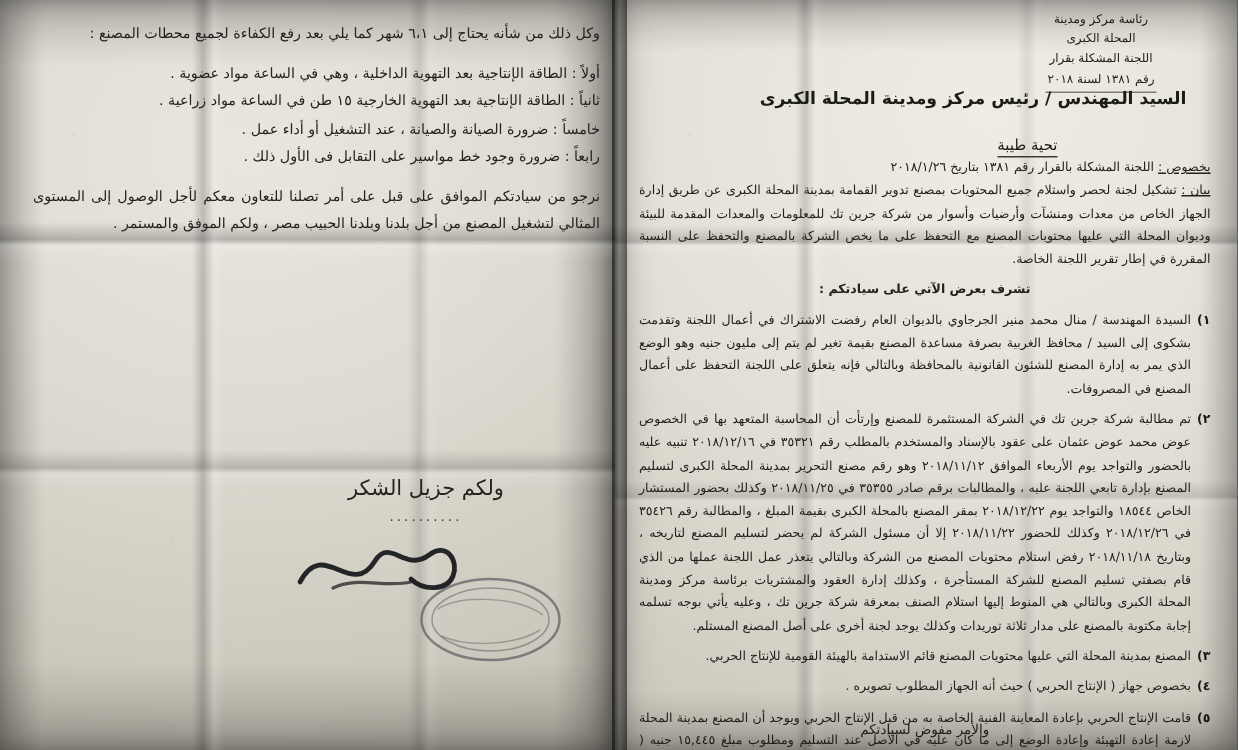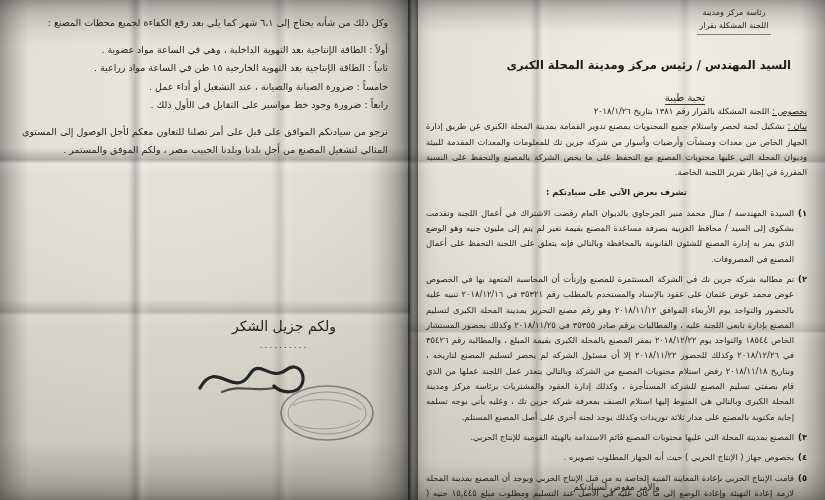--- a/index.html
+++ b/index.html
@@ -66,21 +66,21 @@
     width: 22px;
     background: linear-gradient(90deg, rgba(0,0,0,0), rgba(0,0,0,.18), rgba(255,255,255,.14), rgba(0,0,0,0));
     pointer-events: none;
   }
   .fold-v.v1 { left: 128px; }
   .fold-v.v2 { left: 272px; opacity: .6; }
 
   .left-body {
     position: absolute;
     top: 14px;
-    right: 22px;
+    right: 10px;
     left: 22px;
     font-family: "DejaVu Sans", sans-serif;
   }
   .l-line {
     font-size: 9.5px;
     line-height: 1.95;
     letter-spacing: .1px;
     color: #24241f;
     text-align: justify;
     text-align-last: right;
@@ -325,21 +325,23 @@
 
   <div class="page page-right">
     <div class="paper"></div>
     <div class="r-fold-h rf1"></div>
     <div class="r-fold-h rf2"></div>
     <div class="r-fold-v rv1"></div>
     <div class="r-fold-v rv2"></div>
 
     <div class="letterhead">
       <div class="lh-line">رئاسة مركز ومدينة</div>
+      <div class="lh-line">المحلة الكبرى</div>
       <div class="lh-line">اللجنة المشكلة بقرار</div>
+      <div class="lh-line">رقم ١٣٨١ لسنة ٢٠١٨</div>
       <div class="lh-rule"></div>
     </div>
 
     <div class="salutation">السيد المهندس / رئيس مركز ومدينة المحلة الكبرى</div>
     <div class="greeting">
       <span class="u">تحية طيبة</span>
     </div>
 
     <div class="r-body">
       <div class="r-line">

